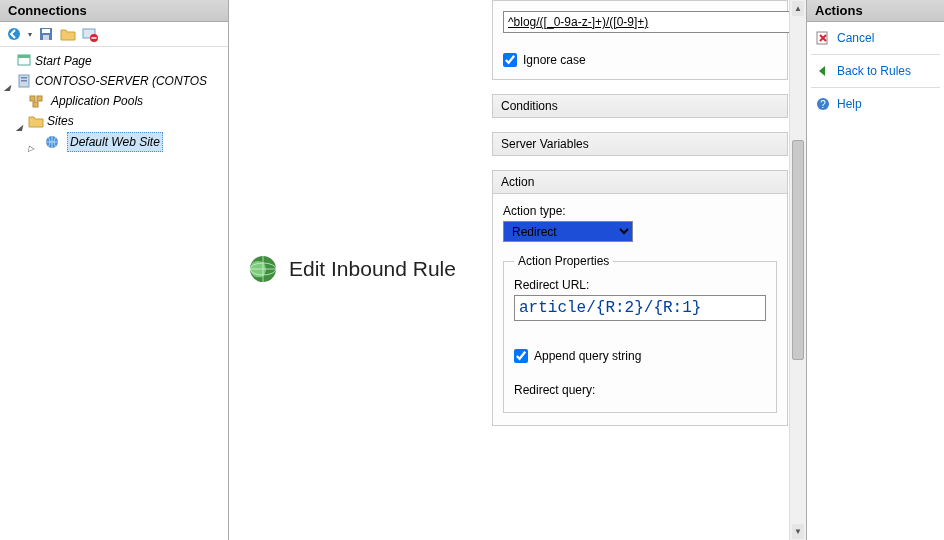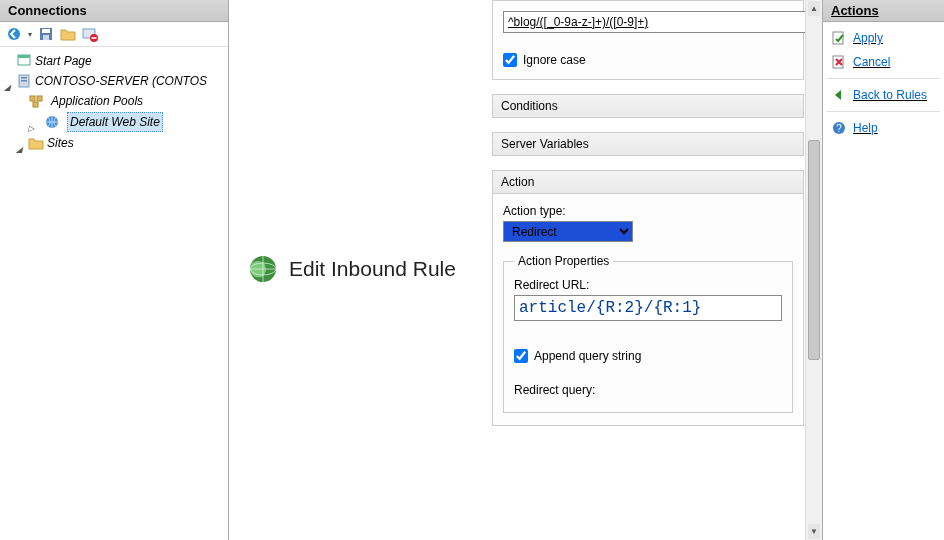--- a/index.html
+++ b/index.html
@@ -136,25 +136,24 @@
   fieldset.inner legend { font-size: 12px; padding: 0 4px; }
   input.full {
     width: 100%;
     border: 1px solid #888;
     padding: 3px 4px;
     font-family: "Consolas","Courier New",monospace;
     font-size: 16px;
     color: #0040a0;
   }
   .panel-right {
-    width: 122px;
+    width: 138px;
     border-left: 1px solid #aaa;
     display: flex;
     flex-direction: column;
-    text-decoration: underline;
   }
   .actions {
     padding: 6px 4px;
     display: flex;
     flex-direction: column;
     gap: 4px;
   }
   .actions .hr {
     border-top: 1px solid #ddd;
     margin: 2px 0;
@@ -256,38 +255,38 @@
     <div class="row indent2">
       <span class="icon">
           <svg class="i" viewBox="0 0 16 16">
             <rect x="2" y="3" width="5" height="5" fill="#e2b35a" stroke="#b08c3a"></rect>
             <rect x="9" y="3" width="5" height="5" fill="#e2b35a" stroke="#b08c3a"></rect>
             <rect x="5" y="9" width="5" height="5" fill="#e2b35a" stroke="#b08c3a"></rect>
           </svg>
         </span>
       <span>Application Pools</span>
     </div>
+    <div class="row indent1">
+      <span class="arrow arrow-down"></span>
+      <span class="icon">
+          <svg class="i" viewBox="0 0 16 16">
+            <path d="M1 4 h5 l1 2 h8 v8 h-14 z" fill="#f2c96b" stroke="#c7a23a"></path>
+          </svg>
+        </span>
+      <span>Sites</span>
+    </div>
     <div class="row indent2">
       <span class="arrow arrow-right"></span>
       <span class="icon">
           <svg class="i" viewBox="0 0 16 16">
             <circle cx="8" cy="8" r="6" fill="#4a90d9"></circle>
             <path d="M2 8 h12 M8 2 v12 M4 3 q4 5 0 10 M12 3 q-4 5 0 10" stroke="#cfe6ff" fill="none" stroke-width="0.8"></path>
           </svg>
         </span>
       <span class="selected">Default Web Site</span>
-    </div>
-    <div class="row indent1">
-      <span class="arrow arrow-down"></span>
-      <span class="icon">
-          <svg class="i" viewBox="0 0 16 16">
-            <path d="M1 4 h5 l1 2 h8 v8 h-14 z" fill="#f2c96b" stroke="#c7a23a"></path>
-          </svg>
-        </span>
-      <span>Sites</span>
     </div>
   </div>
 </div>
 
 <div class="panel-center">
   <div class="center-header">
     <span class="icon" style="width:32px;height:32px">
       <svg viewBox="0 0 32 32" width="32" height="32">
           <circle cx="16" cy="16" r="13" fill="#3f8f3f"></circle>
           <path d="M5 10 q6 -4 12 0 q5 8 -2 14 q-10 2 -12 -8" fill="#7ecb7e"></path>
@@ -344,29 +343,20 @@
   </div>
 </div>
 
 <div class="panel-right">
   <div class="header">Actions</div>
   <div class="actions">
     <a href="#">
       <span class="icon">
           <svg class="i" viewBox="0 0 16 16">
             <rect x="2" y="2" width="10" height="12" fill="#fff" stroke="#888"></rect>
-            <path d="M5 9 l2 2 l5 -6" stroke="#2a8f2a" stroke-width="2" fill="none"></path>
-          </svg>
-        </span>
-      <span>Apply</span>
-    </a>
-    <a href="#">
-      <span class="icon">
-          <svg class="i" viewBox="0 0 16 16">
-            <rect x="2" y="2" width="10" height="12" fill="#fff" stroke="#888"></rect>
             <path d="M5 5 l6 6 M11 5 l-6 6" stroke="#d23" stroke-width="2"></path>
           </svg>
         </span>
       <span>Cancel</span>
     </a>
     <div class="hr"></div>
     <a href="#">
       <span class="icon">
           <svg class="i" viewBox="0 0 16 16">
             <path d="M10 3 L4 8 L10 13" fill="#2a8f2a"></path>

